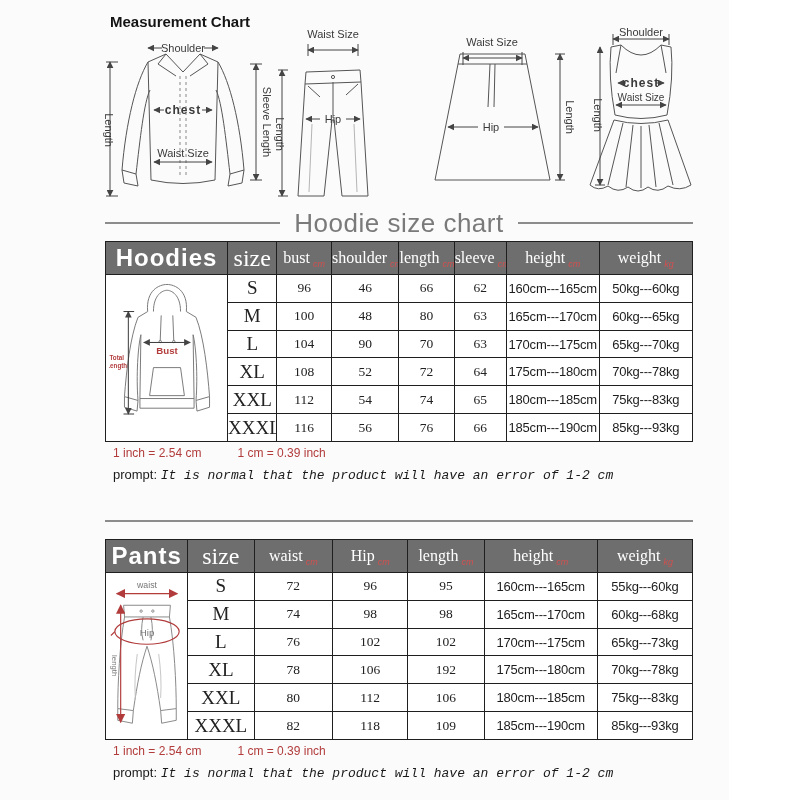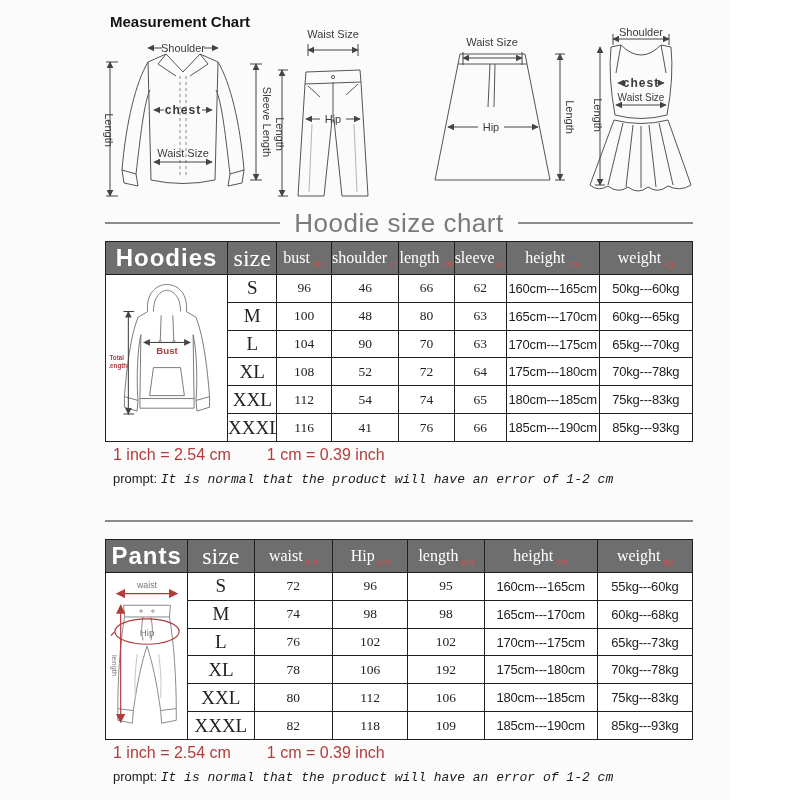--- a/index.html
+++ b/index.html
@@ -27,21 +27,21 @@
   th.product{font-size:24px;letter-spacing:1px;font-weight:bold;}
   th.size-h{font-size:24px;font-family:Liberation Serif, serif;}
   th.col-h{font-size:16px;font-family:"Liberation Serif",serif;}
   .unit{font-size:9px;color:#d15050;margin-left:3px;position:relative;top:4px;font-family:"Liberation Sans",sans-serif;font-style:italic;}
   td.sz{font-size:19px;font-family:"Liberation Serif",serif;color:#222;}
   td.num{font-size:13.5px;font-family:"Liberation Serif",serif;color:#222;}
   td.range{font-size:13px;letter-spacing:-0.2px;color:#1d1d1d;}
   td.illus{padding:2px;background:#fff;}
 
   .notes{position:absolute;left:113px;}
-  .note-red{color:#b23c3c;font-size:16px;}
+  .note-red{color:#b23c3c;font-size:12px;}
   .note-red .gap{display:inline-block;width:36px;}
   .note-prompt{margin-top:7px;font-size:13px;color:#1a1a1a;}
   .note-prompt b{font-family:"Liberation Sans",sans-serif;font-weight:normal;}
   .note-prompt span{font-family:"Liberation Mono",monospace;font-size:13px;font-style:italic;}
 </style>
 </head>
 <body>
 
 <div class="canvas">
 
@@ -262,21 +262,21 @@
           <td class="num">112</td>
           <td class="num">54</td>
           <td class="num">74</td>
           <td class="num">65</td>
           <td class="range">180cm---185cm</td>
           <td class="range">75kg---83kg</td>
         </tr>
         <tr>
           <td class="sz">XXXL</td>
           <td class="num">116</td>
-          <td class="num">41</td>
+          <td class="num">56</td>
           <td class="num">76</td>
           <td class="num">66</td>
           <td class="range">185cm---190cm</td>
           <td class="range">85kg---93kg</td>
         </tr>
       </tbody>
     </table>
   </div>
 
   <div class="notes" style="top:446px">

